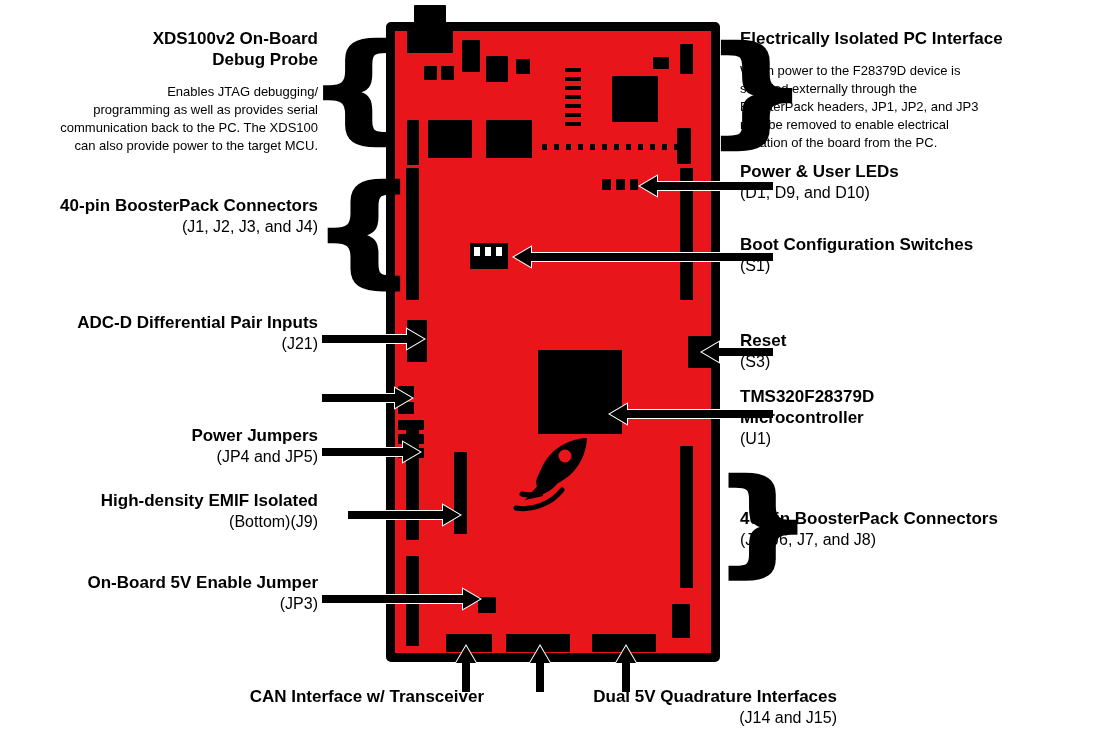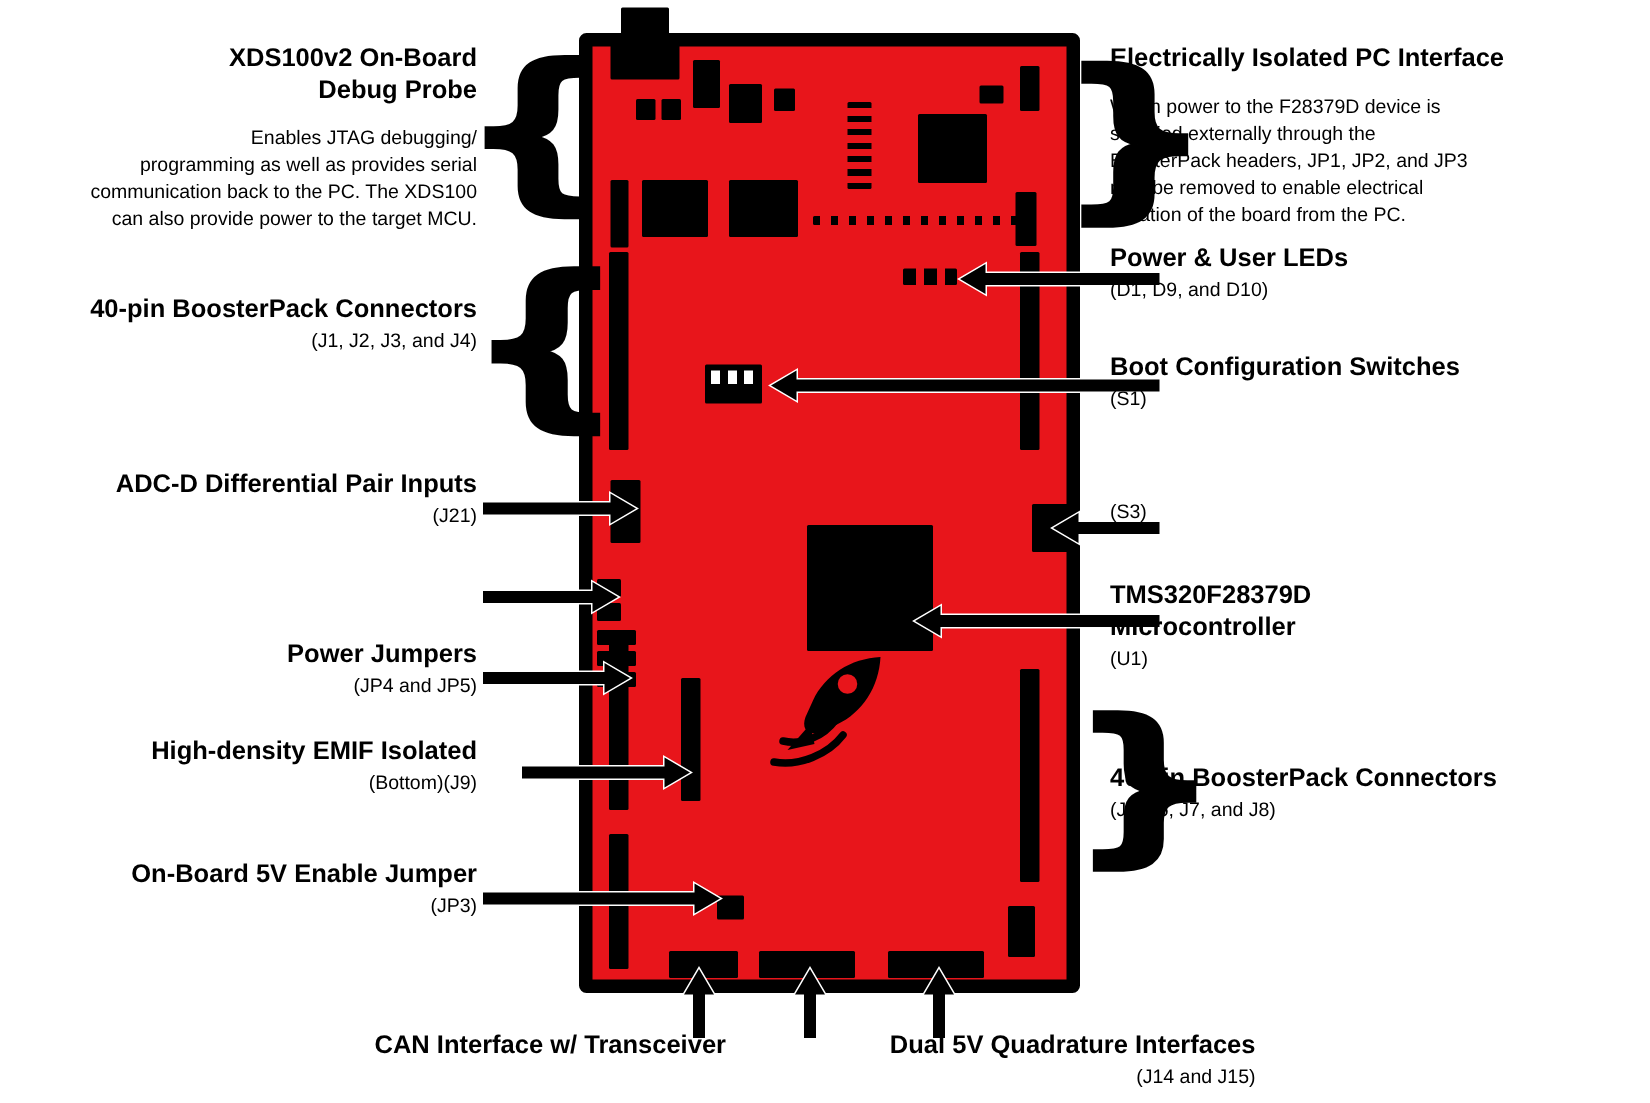--- a/index.html
+++ b/index.html
@@ -15,21 +15,21 @@
   .stripes-h{background:repeating-linear-gradient(90deg,#000 0 5px,transparent 5px 12px);}
   .led-strip{background:repeating-linear-gradient(90deg,#000 0 9px,transparent 9px 14px);}
   .ticks{position:absolute;left:4px;top:4px;width:32px;height:9px;
          background:repeating-linear-gradient(90deg,#fff 0 6px,transparent 6px 11px);}
 
   
   .callout{position:absolute;}
   .callout.lft{left:8px;width:310px;text-align:right;}
   .callout.rgt{left:740px;width:318px;text-align:left;}
   .c-title{font-size:17px;font-weight:bold;line-height:21px;}
-  .c-desig{font-size:13px;line-height:21px;}
+  .c-desig{font-size:16px;line-height:21px;}
   .c-desc{font-size:13px;line-height:18px;margin-top:13px;white-space:pre-line;}
 
   
   .brace{position:absolute;font-family:"DejaVu Sans",sans-serif;font-weight:bold;
          color:#000;-webkit-text-stroke:2.5px #000;transform:scaleX(1.25);
          transform-origin:center;text-align:center;}
 
   svg.overlay{position:absolute;left:0;top:0;pointer-events:none;}
 </style>
 </head>
@@ -147,20 +147,21 @@
   </div>
   <div class="callout rgt" style="top:161px">
     <div class="c-title">Power &amp; User LEDs</div>
     <div class="c-desig">(D1, D9, and D10)</div>
   </div>
   <div class="callout rgt" style="top:234px">
     <div class="c-title">Boot Configuration Switches</div>
     <div class="c-desig">(S1)</div>
   </div>
   <div class="callout rgt" style="top:330px">
+    <div class="c-title">Reset</div>
     <div class="c-desig">(S3)</div>
   </div>
   <div class="callout rgt" style="top:386px">
     <div class="c-title" style="width:175px;">TMS320F28379D Microcontroller</div>
     <div class="c-desig">(U1)</div>
   </div>
   <div class="callout rgt" style="top:508px">
     <div class="c-title">40-pin BoosterPack Connectors</div>
     <div class="c-desig">(J5, J6, J7, and J8)</div>
   </div>

